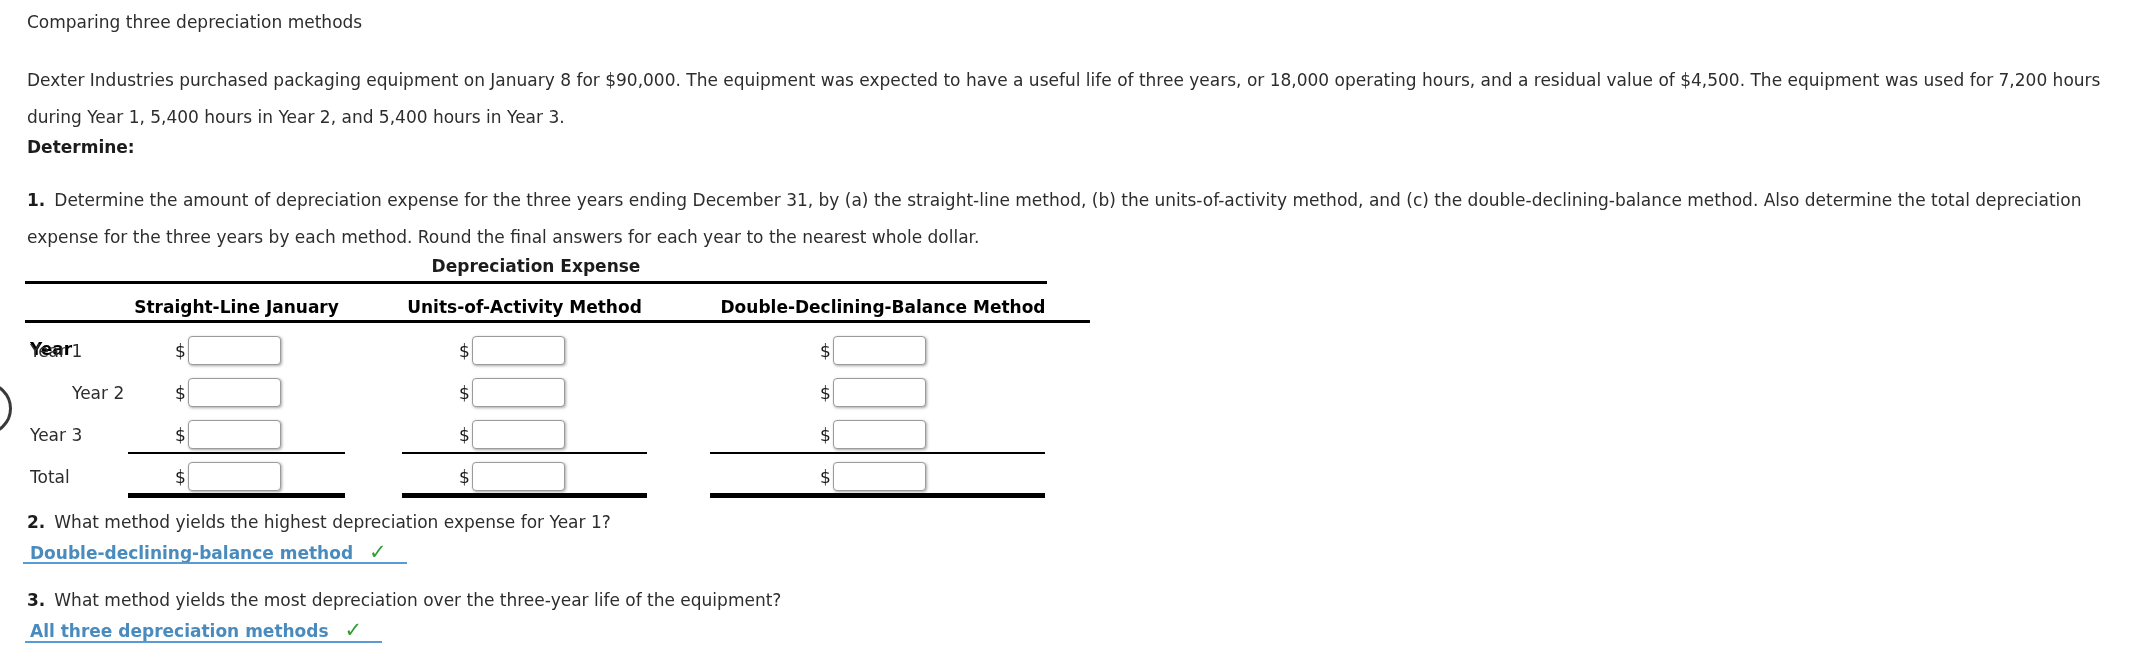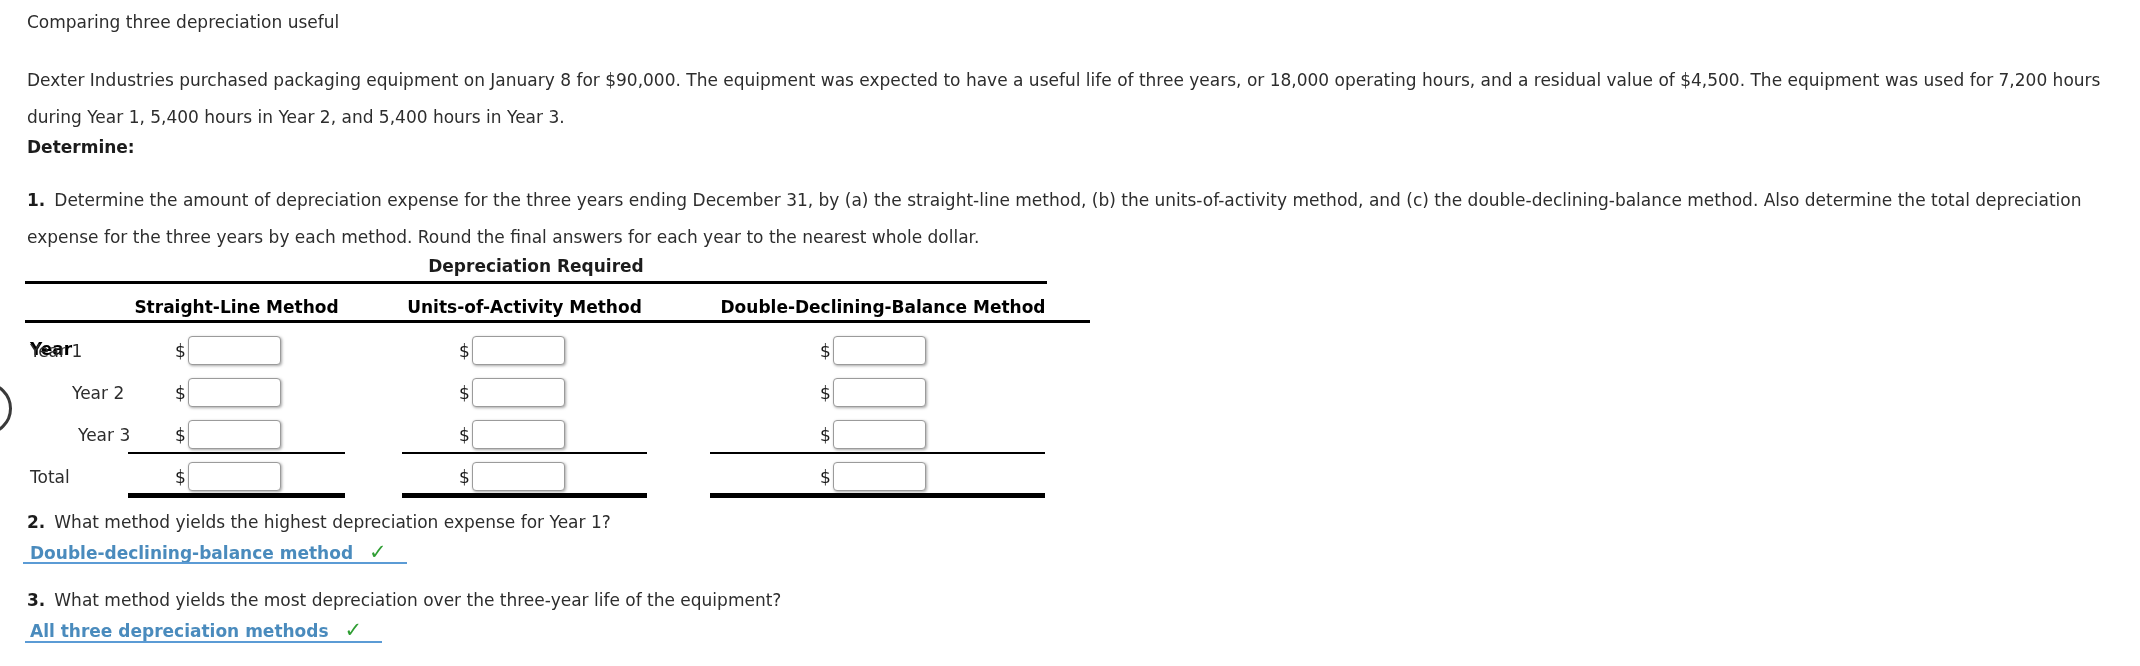--- a/index.html
+++ b/index.html
@@ -31,36 +31,36 @@
   .answer .check { color: #2f9e33; font-weight: bold; font-size: 21px; margin-left: 10px; }
   .blue-underline { position: absolute; height: 2px; background: #5b9bd5; }
   .partial-circle {
     position: absolute; left: -41px; top: 382px; width: 53px; height: 53px;
     border: 3px solid #3a3a3a; border-radius: 50%; background: transparent;
   }
 </style>
 </head>
 <body>
 
-<div class="abs" style="left:27px; top:12px;">Comparing three depreciation useful</div>
+<div class="abs" style="left:27px; top:12px;">Comparing three depreciation methods</div>
 
 <div class="abs para" style="left:27px; top:62px;">Dexter Industries purchased packaging equipment on January 8 for $90,000. The equipment was expected to have a useful life of three years, or 18,000 operating hours, and a residual value of $4,500. The equipment was used for 7,200 hours during Year 1, 5,400 hours in Year 2, and 5,400 hours in Year 3.</div>
 
 <div class="abs bold" style="left:27px; top:137px;">Determine:</div>
 
 <div class="abs para" style="left:27px; top:182px;">
   <span class="num">1.</span><span>Determine the amount of depreciation expense for the three years ending December 31, by (a) the straight-line method, (b) the units-of-activity method, and (c) the double-declining-balance method. Also determine the total depreciation expense for the three years by each method. Round the final answers for each year to the nearest whole dollar.</span>
 </div>
 
-<div class="abs bold" style="left:25px; top:256px; width:1022px; text-align:center;">Depreciation Required</div>
+<div class="abs bold" style="left:25px; top:256px; width:1022px; text-align:center;">Depreciation Expense</div>
 
 <div class="rule" style="left:25px; top:281px; width:1022px; height:3px;"></div>
 
 <div class="col-header" style="left:30px; top:297px; text-align:left;margin-top:42px;">Year</div>
-<div class="col-header" style="left:128px; top:297px; width:217px;">Straight-Line Method</div>
+<div class="col-header" style="left:128px; top:297px; width:217px;">Straight-Line January</div>
 <div class="col-header" style="left:402px; top:297px; width:245px;">Units-of-Activity Method</div>
 <div class="col-header" style="left:710px; top:297px; width:346px;">Double-Declining-Balance Method</div>
 
 <div class="rule" style="left:25px; top:320px; width:1065px; height:3px;"></div>
 
 <div class="row-label" style="left:30px; top:341px;">Year 1</div>
 <span class="dollar" style="left:175px; top:341px;">$</span>
 <input class="amount-input" style="left: 188px; top: 336px;" value="">
 <span class="dollar" style="left:459px; top:341px;">$</span>
 <input class="amount-input" style="left: 472px; top: 336px;" value="">
@@ -68,21 +68,21 @@
 <input class="amount-input" style="left: 833px; top: 336px;" value="">
 
 <div class="row-label" style="left:30px; top:383px;margin-left:42px;">Year 2</div>
 <span class="dollar" style="left:175px; top:383px;">$</span>
 <input class="amount-input" style="left: 188px; top: 378px;" value="">
 <span class="dollar" style="left:459px; top:383px;">$</span>
 <input class="amount-input" style="left: 472px; top: 378px;" value="">
 <span class="dollar" style="left:820px; top:383px;">$</span>
 <input class="amount-input" style="left: 833px; top: 378px;" value="">
 
-<div class="row-label" style="left:30px; top:425px;margin-left:48px;">Year 3</div>
+<div class="row-label" style="left:30px; top:425px;">Year 3</div>
 <span class="dollar" style="left:175px; top:425px;">$</span>
 <input class="amount-input" style="left: 188px; top: 420px;" value="">
 <span class="dollar" style="left:459px; top:425px;">$</span>
 <input class="amount-input" style="left: 472px; top: 420px;" value="">
 <span class="dollar" style="left:820px; top:425px;">$</span>
 <input class="amount-input" style="left: 833px; top: 420px;" value="">
 
 <div class="rule" style="left:128px; top:452px; width:217px; height:2px;"></div>
 <div class="rule" style="left:402px; top:452px; width:245px; height:2px;"></div>
 <div class="rule" style="left:710px; top:452px; width:335px; height:2px;"></div>

